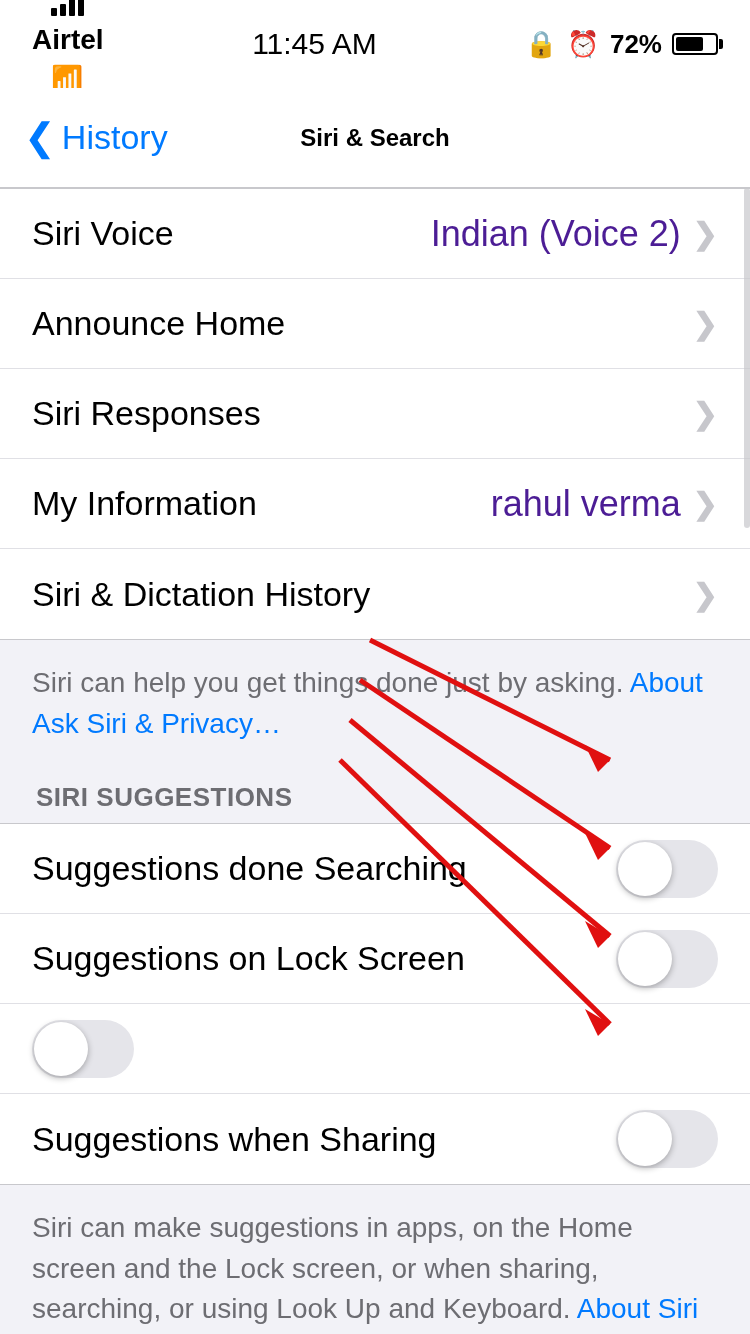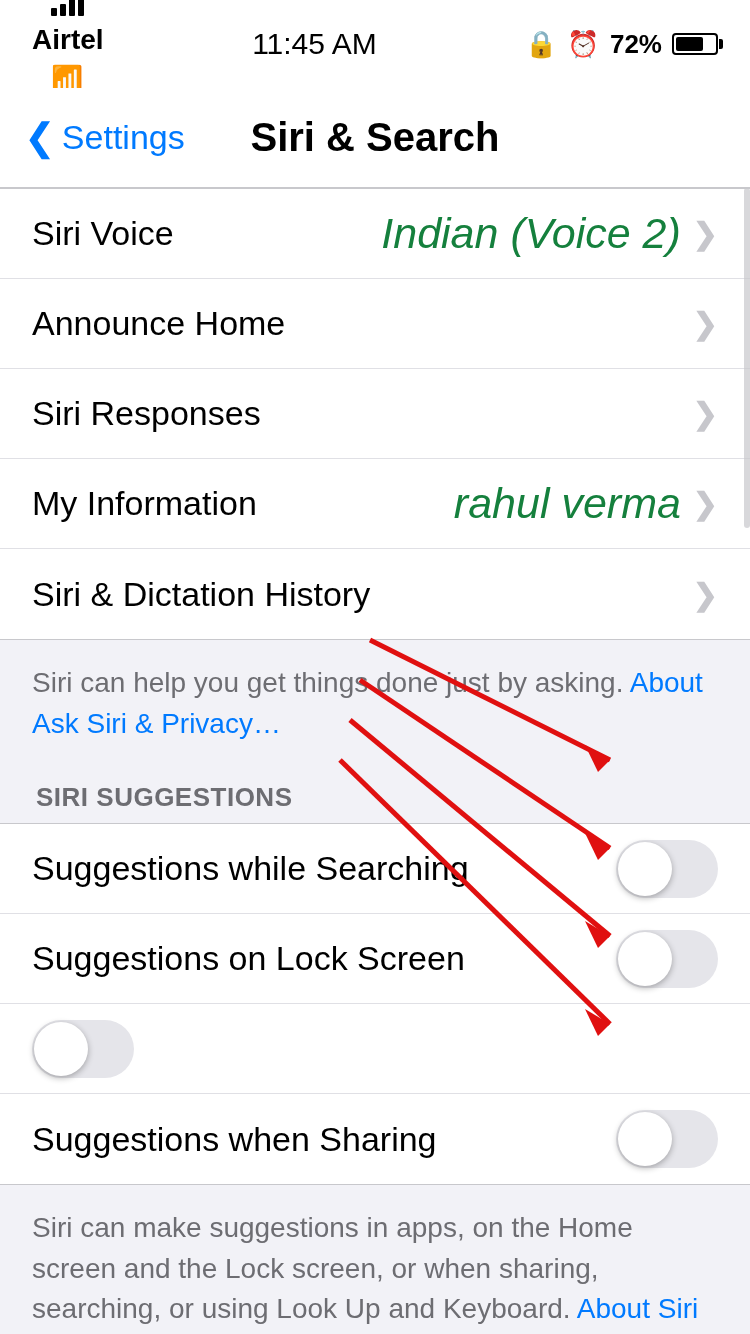--- a/index.html
+++ b/index.html
@@ -94,21 +94,21 @@
     }
     .back-chevron {
       font-size: 38px;
       line-height: 1;
       margin-top: -2px;
     }
     .nav-title {
       position: absolute;
       left: 50%;
       transform: translateX(-50%);
-      font-size: 40px;
+      font-size: 24px;
       font-weight: 700;
       color: #000;
     }
 
     
     .rows-group {
       background: #fff;
       border-top: 1px solid #c8c8cc;
       border-bottom: 1px solid #c8c8cc;
       margin-bottom: 1px;
@@ -127,24 +127,23 @@
       border-bottom: none;
     }
 
     .row-label {
       flex: 1;
       font-size: 34px;
       color: #000;
     }
 
     .row-value {
-      color: #15803d;
-      font-size: 43px;
+      color: #4c1d95;
+      font-size: 36px;
       margin-right: 12px;
-      font-style: italic;
     }
 
     .chevron-icon {
       color: #c7c7cc;
       font-size: 30px;
       font-weight: 600;
     }
 
     
     .toggle {
@@ -242,21 +241,21 @@
         <div class="battery-icon">
             <div class="battery-fill"></div>
           </div>
       </div>
     </div>
   </div>
 
   <div class="nav-bar">
     <div class="back-btn">
       <span class="back-chevron">❮</span>
-      <span>Settings</span>
+      <span>History</span>
     </div>
     <div class="nav-title">Siri &amp; Search</div>
   </div>
 
   <div class="scrollbar-indicator"></div>
 
   <div class="rows-group">
 
     <div class="row">
       <span class="row-label">Siri Voice</span>
@@ -291,21 +290,21 @@
     <span>Siri can help you get things done just by asking. </span><a class="info-link">About Ask Siri &amp; Privacy…</a>
   </div>
 
   <div class="section-header">
     <span>SIRI SUGGESTIONS</span>
   </div>
 
   <div class="rows-group">
 
     <div class="row">
-      <span class="row-label">Suggestions while Searching</span>
+      <span class="row-label">Suggestions done Searching</span>
       <div class="toggle">
         <div class="toggle-knob"></div>
       </div>
     </div>
 
     <div class="row">
       <span class="row-label">Suggestions on Lock Screen</span>
       <div class="toggle">
         <div class="toggle-knob"></div>
       </div>

